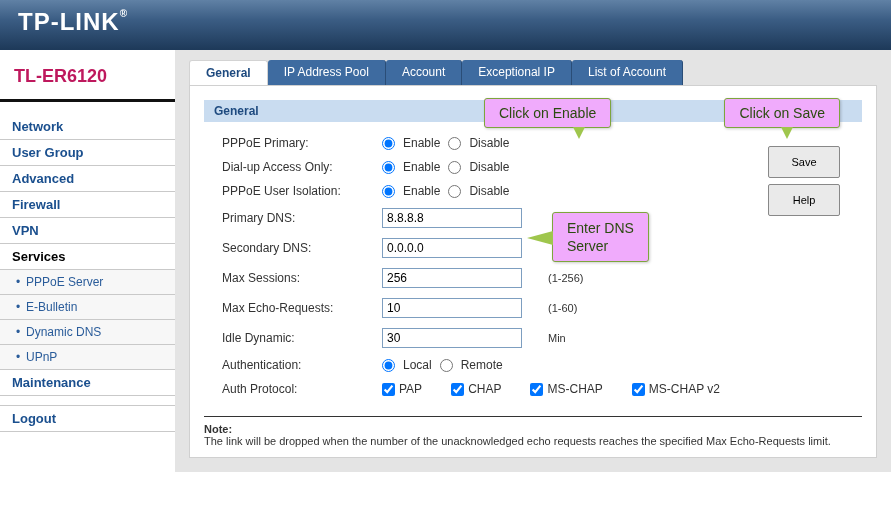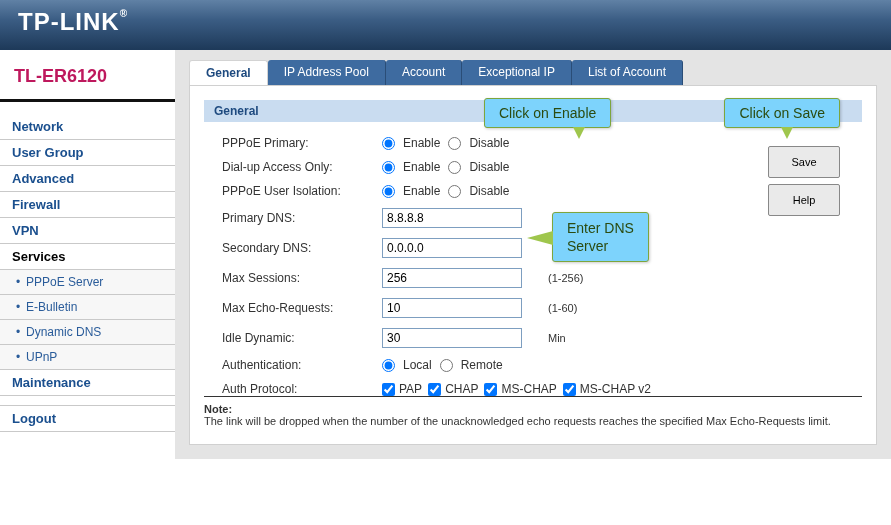--- a/index.html
+++ b/index.html
@@ -24,25 +24,25 @@
 .tab:last-child{border-radius:3px 3px 0 0}
 .panel{background:#fff;border:1px solid #d0d0d0;padding:14px 14px 10px;min-height:360px;position:relative}
 .section-title{background:#c9dcf0;color:#1e4a7f;font-weight:bold;padding:4px 10px;margin-bottom:14px}
 .form-grid{display:grid;grid-template-columns:160px 160px auto;row-gap:10px;align-items:center;margin-left:18px}
 .form-grid .lbl{font-size:12px}
 .radio-row{display:flex;align-items:center;gap:8px}
 input[type=text]{border:1px solid #7d9ec0;height:20px;padding:1px 4px;font-size:12px;width:140px}
 .hint{font-size:11px;color:#333;margin-left:6px}
 .btns{position:absolute;top:46px;right:22px;display:flex;flex-direction:column;gap:6px}
 .btns button{width:72px;height:32px;font-size:11px;background:#eaeaea;border:1px solid #888;border-radius:2px;cursor:pointer}
-.note{border-top:1px solid #333;padding-top:6px;font-size:11px}
+.note{border-top:1px solid #333;margin-top:20px;padding-top:6px;font-size:11px}
 .note b{font-weight:bold}
-.chk-row{display:flex;gap:6px;align-items:flex-end}
+.chk-row{display:flex;gap:29px;align-items:flex-end}
 .chk{display:inline-flex;align-items:center;gap:4px}
-.callout{position:absolute;background:#7dd3fc;border:1px solid #7da53d;border-radius:3px;padding:6px 14px;font-size:14px;color:#2b4b10;box-shadow:1px 1px 3px rgba(0,0,0,.2);pointer-events:none}
+.callout{position:absolute;background:#f0abfc;border:1px solid #7da53d;border-radius:3px;padding:6px 14px;font-size:14px;color:#2b4b10;box-shadow:1px 1px 3px rgba(0,0,0,.2);pointer-events:none}
 .callout .arrow{position:absolute;width:0;height:0}
 #co1{top:-2px;left:280px}
 #co1 .arrow{bottom:-12px;left:88px;border-left:6px solid transparent;border-right:6px solid transparent;border-top:12px solid #9fc64d}
 #co2{top:-2px;right:22px}
 #co2 .arrow{bottom:-12px;left:56px;border-left:6px solid transparent;border-right:6px solid transparent;border-top:12px solid #9fc64d}
 #co3{top:140px;left:530px;text-align:left;line-height:1.3}
 #co3 .arrow{left:-26px;top:18px;border-top:7px solid transparent;border-bottom:7px solid transparent;border-right:26px solid #9fc64d}
 .panel-inner{position:relative}
 </style>
 </head>

